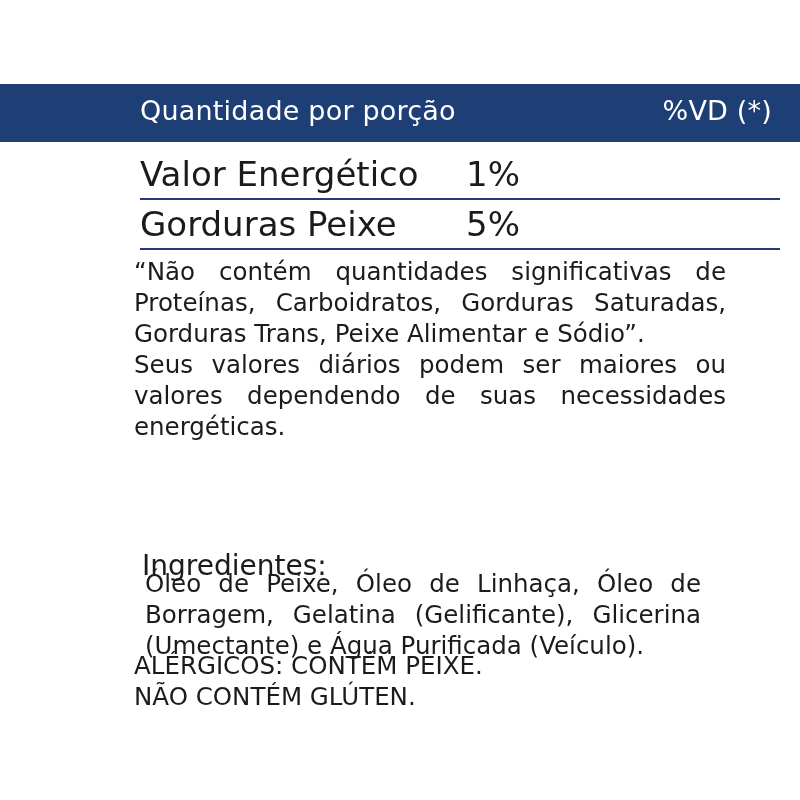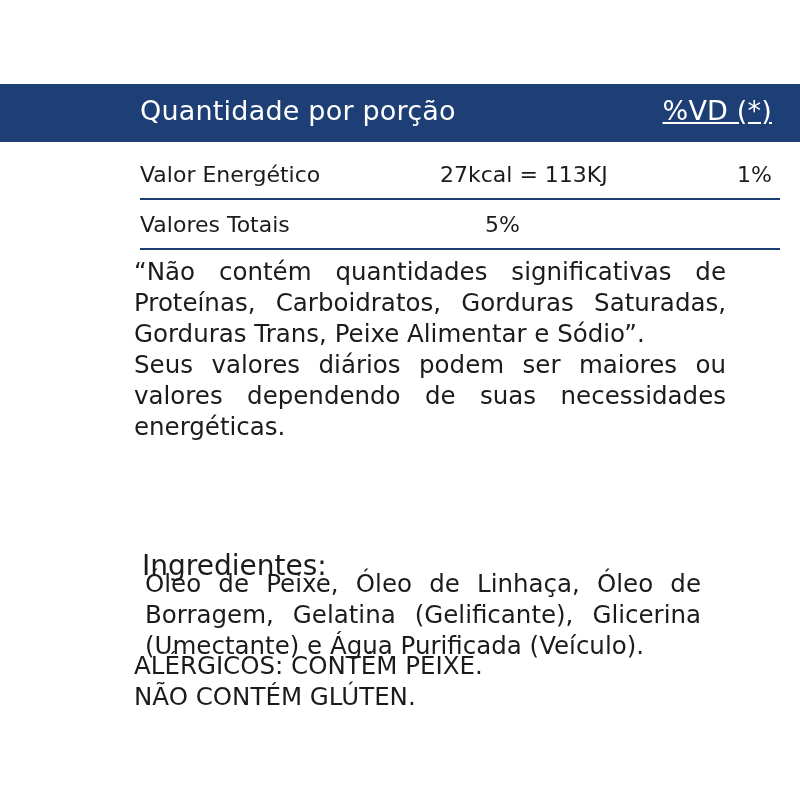--- a/index.html
+++ b/index.html
@@ -40,36 +40,36 @@
     width: 640px;
     height: 52px;
     display: flex;
     align-items: center;
     justify-content: space-between;
     color: #ffffff;
     font-size: 27px;
     letter-spacing: 0.2px;
   }
   .header-row .h-left { white-space: nowrap; }
-  .header-row .h-right { white-space: nowrap; padding-right: 8px; text-decoration: underline; }
+  .header-row .h-right { white-space: nowrap; padding-right: 8px; }
 
   
   .nut-table {
     position: absolute;
     left: 140px;
     top: 150px;
     width: 640px;
   }
   .nut-row {
     position: relative;
     height: 48px;
     border-bottom: 2px solid #1d3f75;
     display: flex;
     align-items: center;
-    font-size: 22px;
+    font-size: 34px;
     color: #1b1b1b;
   }
   .nut-row .n-name {
     width: 300px;
     white-space: nowrap;
   }
   .nut-row .n-value {
     flex: 1;
     white-space: nowrap;
   }
@@ -133,25 +133,24 @@
   <div class="header-band"></div>
 
   <div class="header-row">
     <span class="h-left">Quantidade por porção</span>
     <span class="h-right">%VD (*)</span>
   </div>
 
   <div class="nut-table">
     <div class="nut-row">
       <span class="n-name">Valor Energético</span>
-      <span class="n-value">27kcal = 113KJ</span>
       <span class="n-vd">1%</span>
     </div>
     <div class="nut-row">
-      <span class="n-name">Valores Totais</span>
+      <span class="n-name">Gorduras Peixe</span>
       <span class="n-vd">5%</span>
     </div>
   </div>
 
   <div class="claims">
     <p>“Não contém quantidades significativas de Proteínas, Carboidratos, Gorduras Saturadas, Gorduras Trans, Peixe Alimentar e Sódio”.</p>
     <p>Seus valores diários podem ser maiores ou valores dependendo de suas necessidades energéticas.</p>
   </div>
 
   <div class="ingredients-title">Ingredientes:</div>

